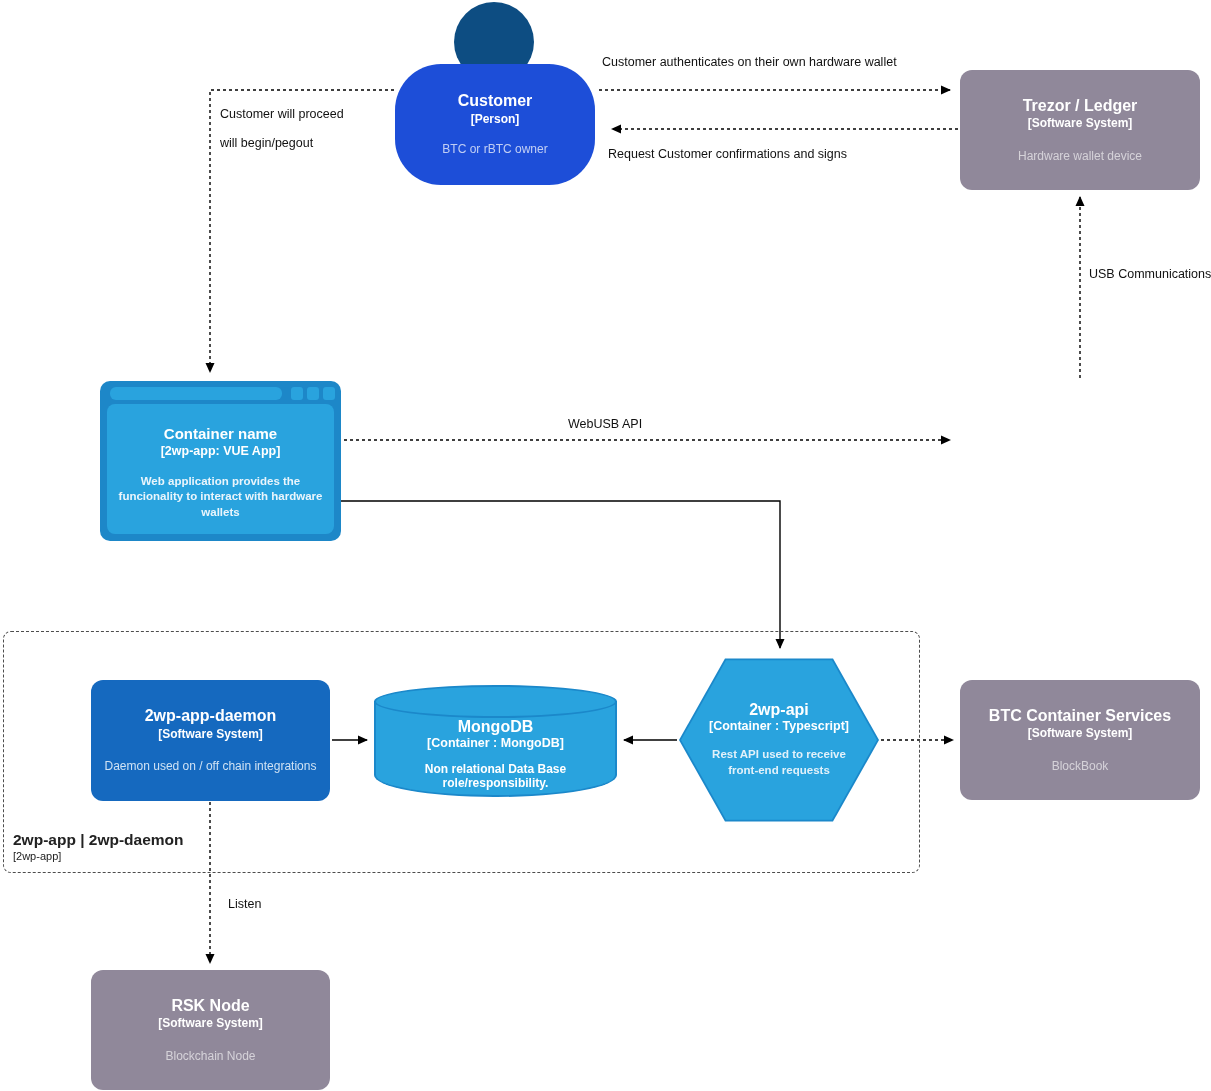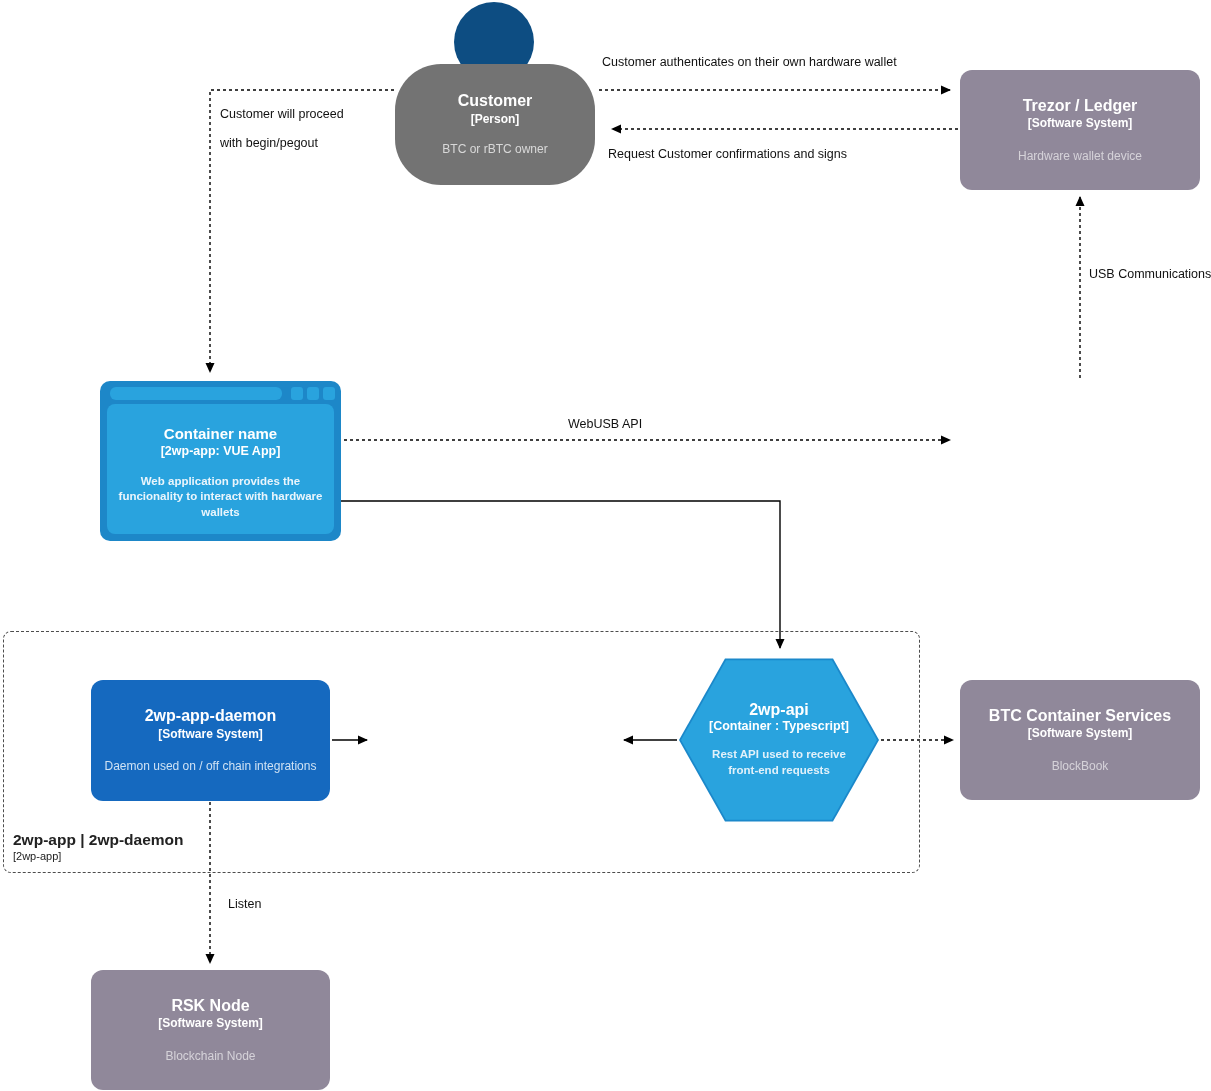--- a/index.html
+++ b/index.html
@@ -25,21 +25,21 @@
   .node .subtitle { font-weight:bold; font-size:12px; line-height:1.4; }
   .node .desc { font-size:12px; line-height:1.35; margin-top:16px; }
   
   .gray-box { background:#90889a; border-radius:12px; padding:0 14px; }
   .gray-box .desc { color:rgba(255,255,255,0.62); }
   
   .person-head {
     position:absolute; width:80px; height:80px; border-radius:50%;
     background:#0d4d82;
   }
-  .person-body { background:#737373; border-radius:46px; padding:0 16px; }
+  .person-body { background:#1d4ed8; border-radius:46px; padding:0 16px; }
   .person-body .desc { color:rgba(255,255,255,0.72); margin-top:14px; }
   
   .browser { position:absolute; background:#1d87c8; border-radius:10px; }
   .browser .addr {
     position:absolute; left:10px; top:6px; width:172px; height:13px;
     background:#29a3de; border-radius:6px;
   }
   .browser .btn {
     position:absolute; top:6px; width:12px; height:13px;
     background:#29a3de; border-radius:3px;
@@ -130,21 +130,21 @@
 
       <path d="M881,740 H953" fill="none" stroke="#000" stroke-width="1.4" stroke-dasharray="3 3" marker-end="url(#arr)"></path>
 
       <path d="M210,802 V963" fill="none" stroke="#000" stroke-width="1.4" stroke-dasharray="3 3" marker-end="url(#arr)"></path>
     </svg>
   </div>
 
   <div class="edge-label" style="left:600px; top:55px;">Customer authenticates on their own hardware wallet</div>
   <div class="edge-label" style="left:606px; top:147px;">Request Customer confirmations and signs</div>
   <div class="edge-label" style="left:218px; top:107px;">Customer will proceed</div>
-  <div class="edge-label" style="left:218px; top:136px;">with begin/pegout</div>
+  <div class="edge-label" style="left:218px; top:136px;">will begin/pegout</div>
   <div class="edge-label" style="left:1087px; top:267px;">USB Communications</div>
   <div class="edge-label" style="left:566px; top:417px;">WebUSB API</div>
   <div class="edge-label" style="left:226px; top:897px;">Listen</div>
 
   <div class="boundary" style="left:3px; top:631px; width:917px; height:242px;">
     <div class="boundary-label">
       <div class="b-title">2wp-app | 2wp-daemon</div>
       <div class="b-sub">[2wp-app]</div>
     </div>
   </div>
@@ -174,20 +174,29 @@
     </div>
   </div>
 
 
   <div class="node blue-box" style="left:91px; top:680px; width:239px; height:121px;">
     <div class="title">2wp-app-daemon</div>
     <div class="subtitle">[Software System]</div>
     <div class="desc">Daemon used on / off chain integrations</div>
   </div>
 
+  <div class="cyl" style="left:374px; top:685px; width:243px; height:112px;">
+    <div class="cyl-body"></div>
+    <div class="cyl-top"></div>
+    <div class="cyl-text">
+      <div class="title">MongoDB</div>
+      <div class="subtitle">[Container : MongoDB]</div>
+      <div class="desc">Non relational Data Base role/responsibility.</div>
+    </div>
+  </div>
 
   <div class="hex" style="left:679px; top:655px; width:200px; height:170px;">
     <div class="hex-outer"></div>
     <div class="hex-inner"></div>
     <div class="hex-text">
       <div class="title">2wp-api</div>
       <div class="subtitle">[Container : Typescript]</div>
       <div class="desc">Rest API used to receive front-end requests</div>
     </div>
   </div>

